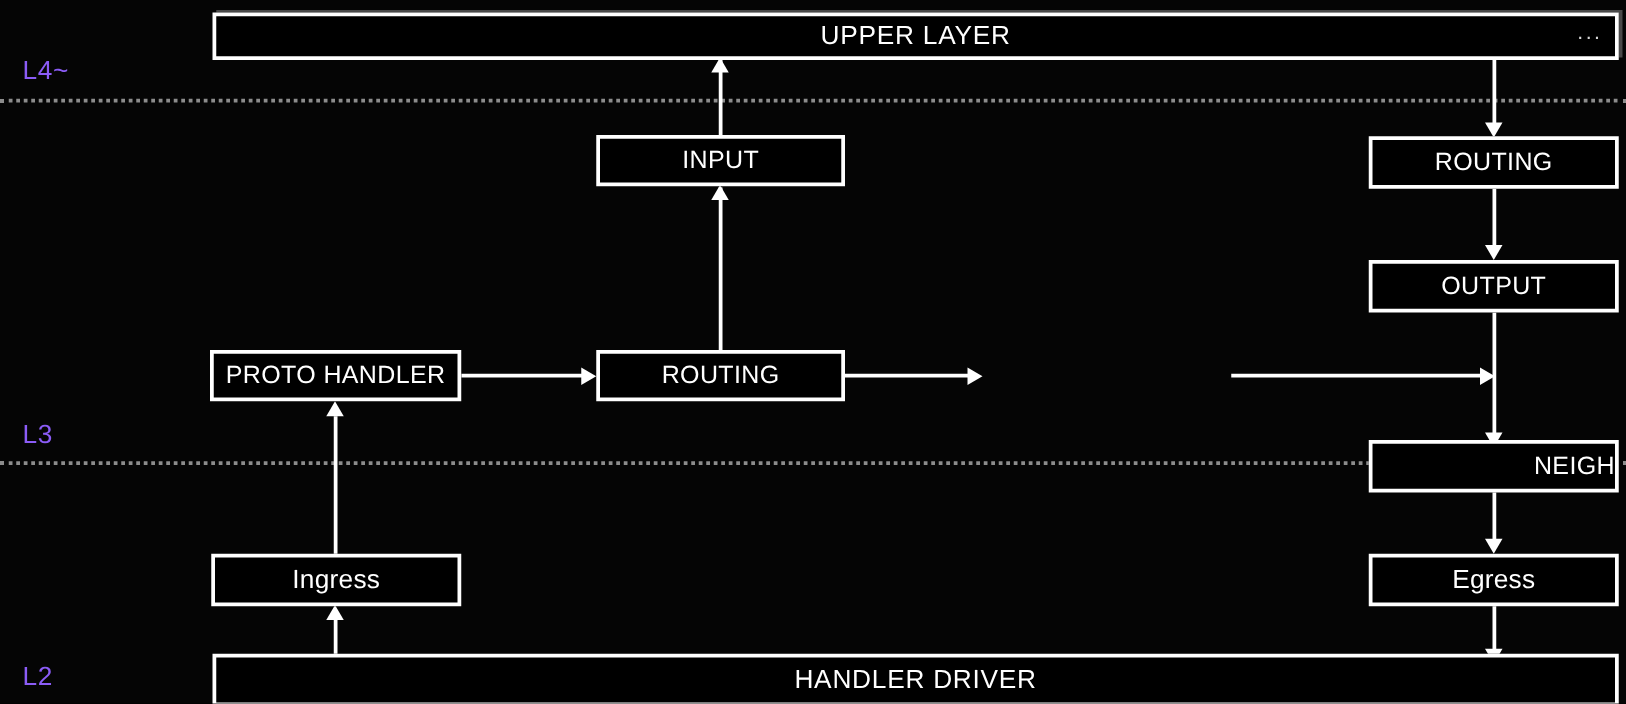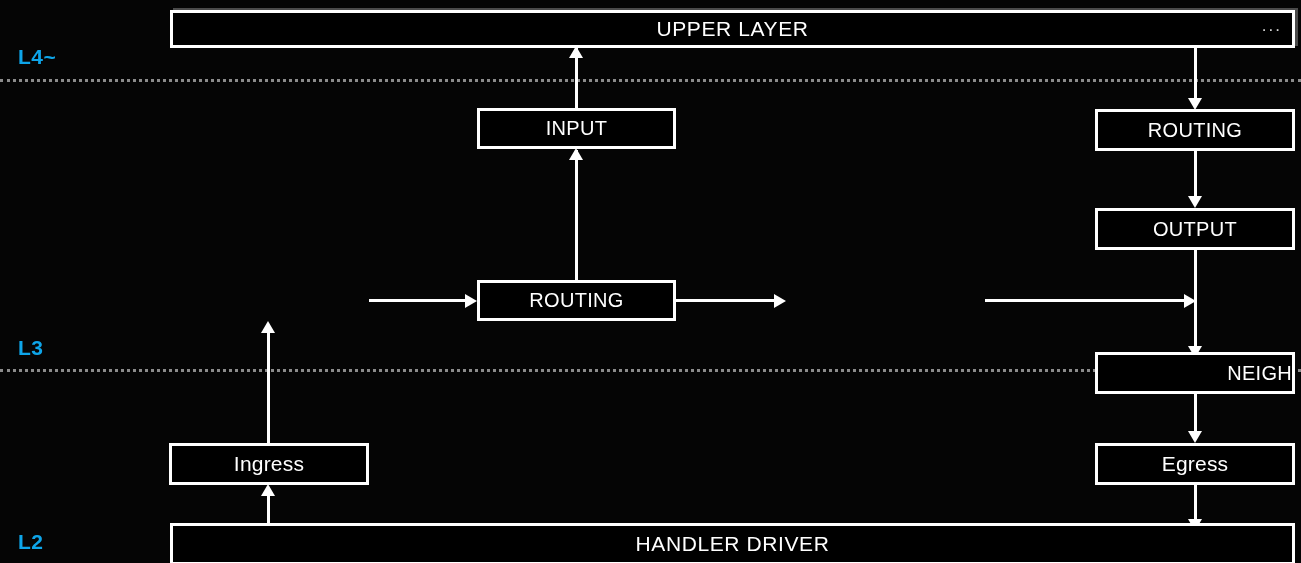--- a/index.html
+++ b/index.html
@@ -15,22 +15,22 @@
     position: relative;
     width: 1301px;
     height: 563px;
     background: #050505;
     overflow: hidden;
   }
 
   
   .layer-label {
     position: absolute;
-    color: #0ea5e9;
-    font-weight: bold;
+    color: #8b5cf6;
+    font-weight: normal;
     font-size: 21px;
     letter-spacing: 0.5px;
     line-height: 1;
     white-space: nowrap;
     font-family: "Liberation Sans", sans-serif;
   }
 
   
   .layer-divider {
     position: absolute;
@@ -170,20 +170,23 @@
   </div>
 
   <div class="node" style="left:1095px; top:109px; width:200px; height:42px;">
     <span>ROUTING</span>
   </div>
 
   <div class="node" style="left:1095px; top:208px; width:200px; height:42px;">
     <span>OUTPUT</span>
   </div>
 
+  <div class="node" style="left:168px; top:280px; width:201px; height:41px;">
+    <span>PROTO HANDLER</span>
+  </div>
 
   <div class="node" style="left:477px; top:280px; width:199px; height:41px;">
     <span>ROUTING</span>
   </div>
 
 
   <div class="node" style="left:1095px; top:352px; width:200px; height:42px;justify-content:flex-end;">
     <span>NEIGH</span>
   </div>
 

